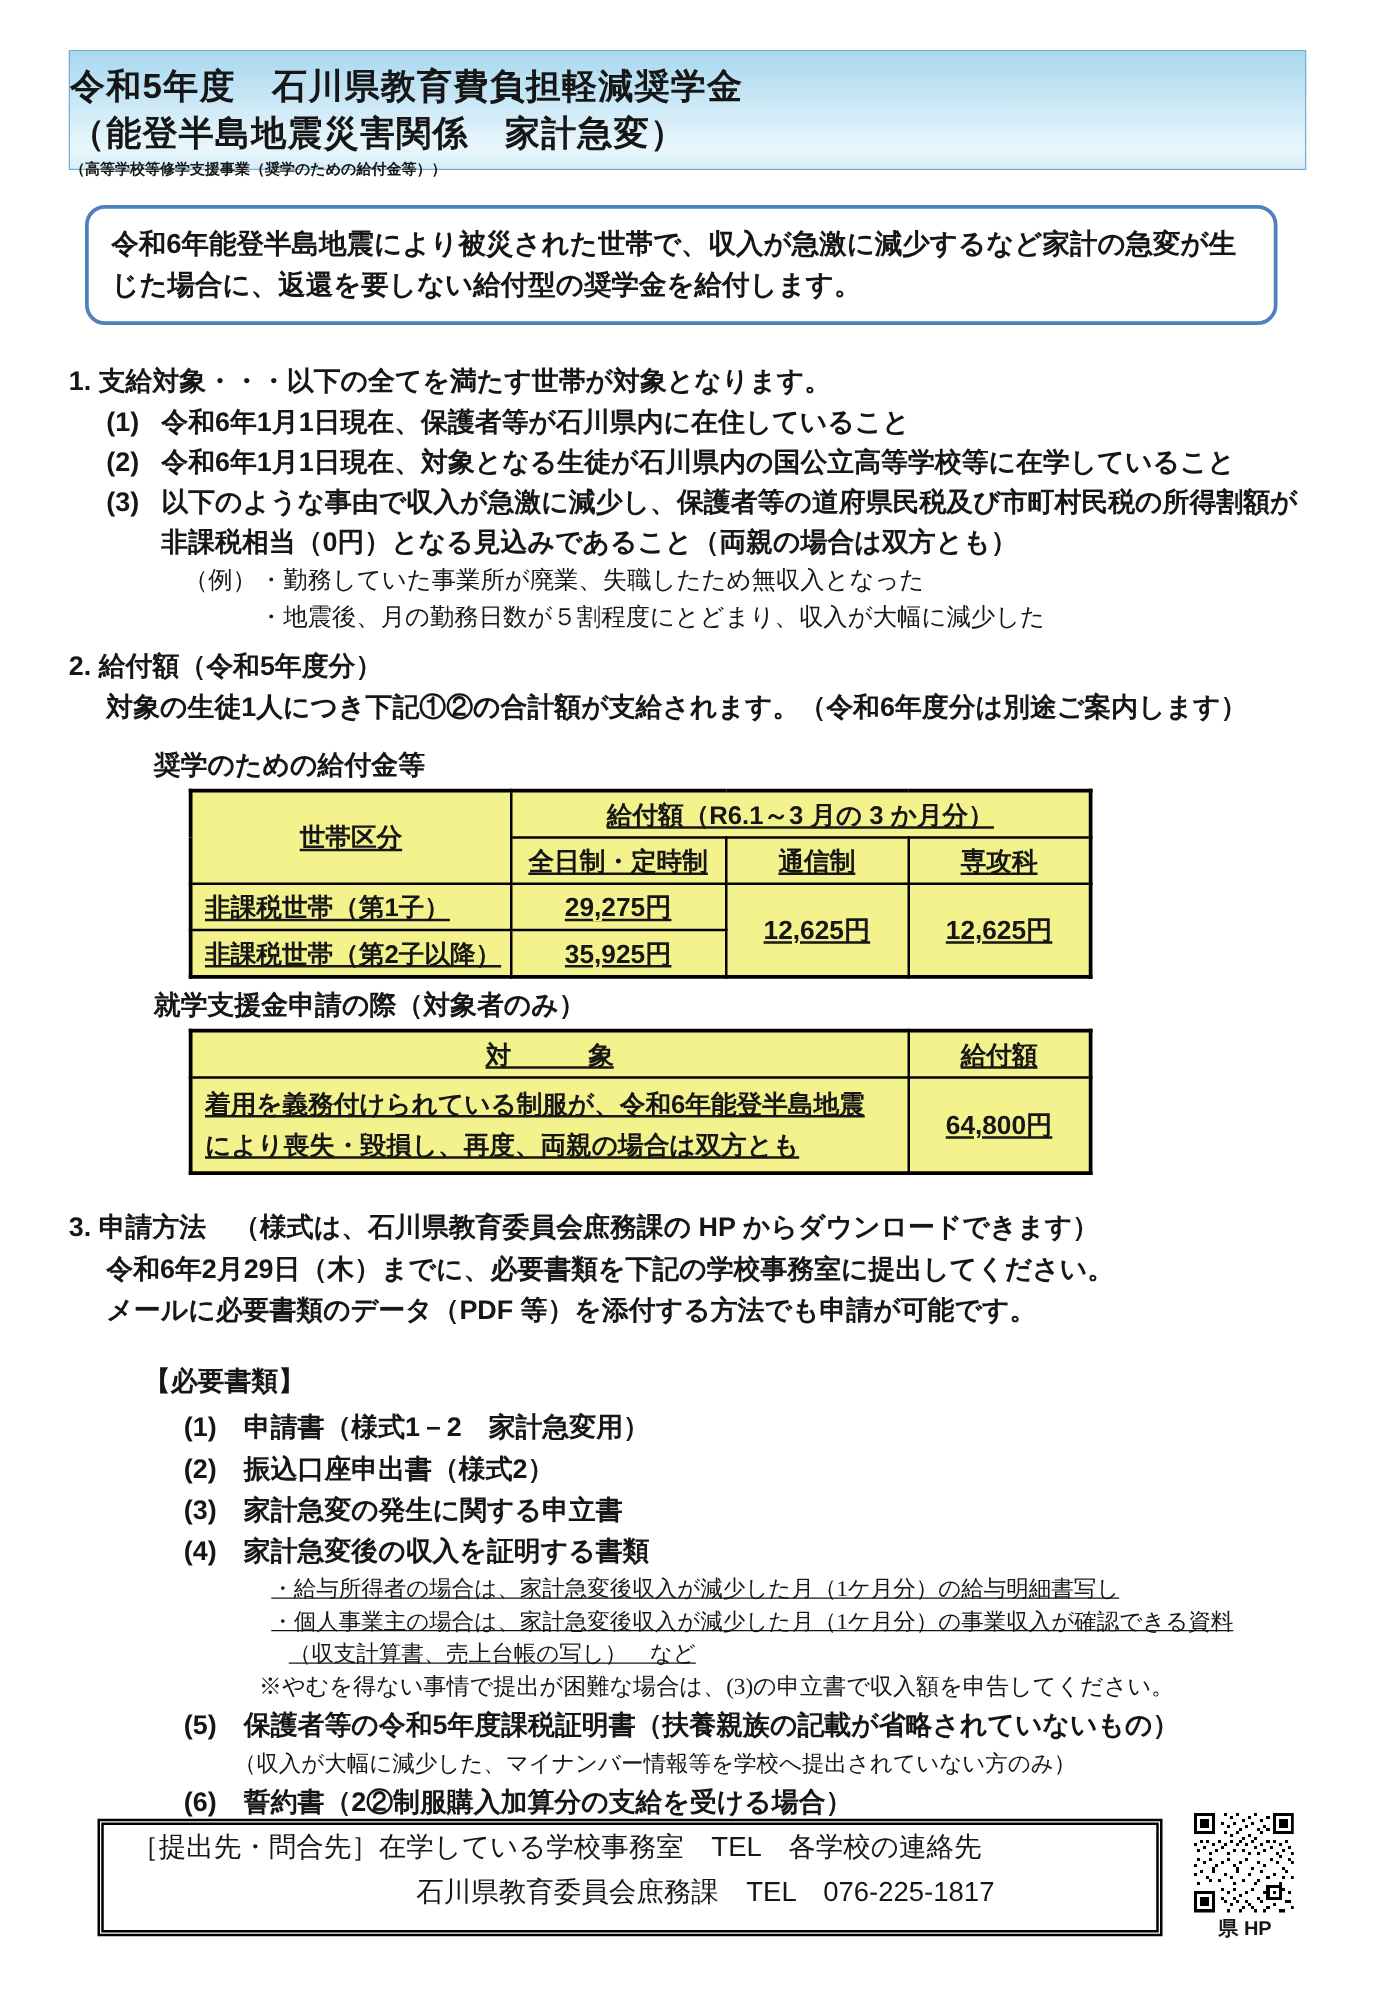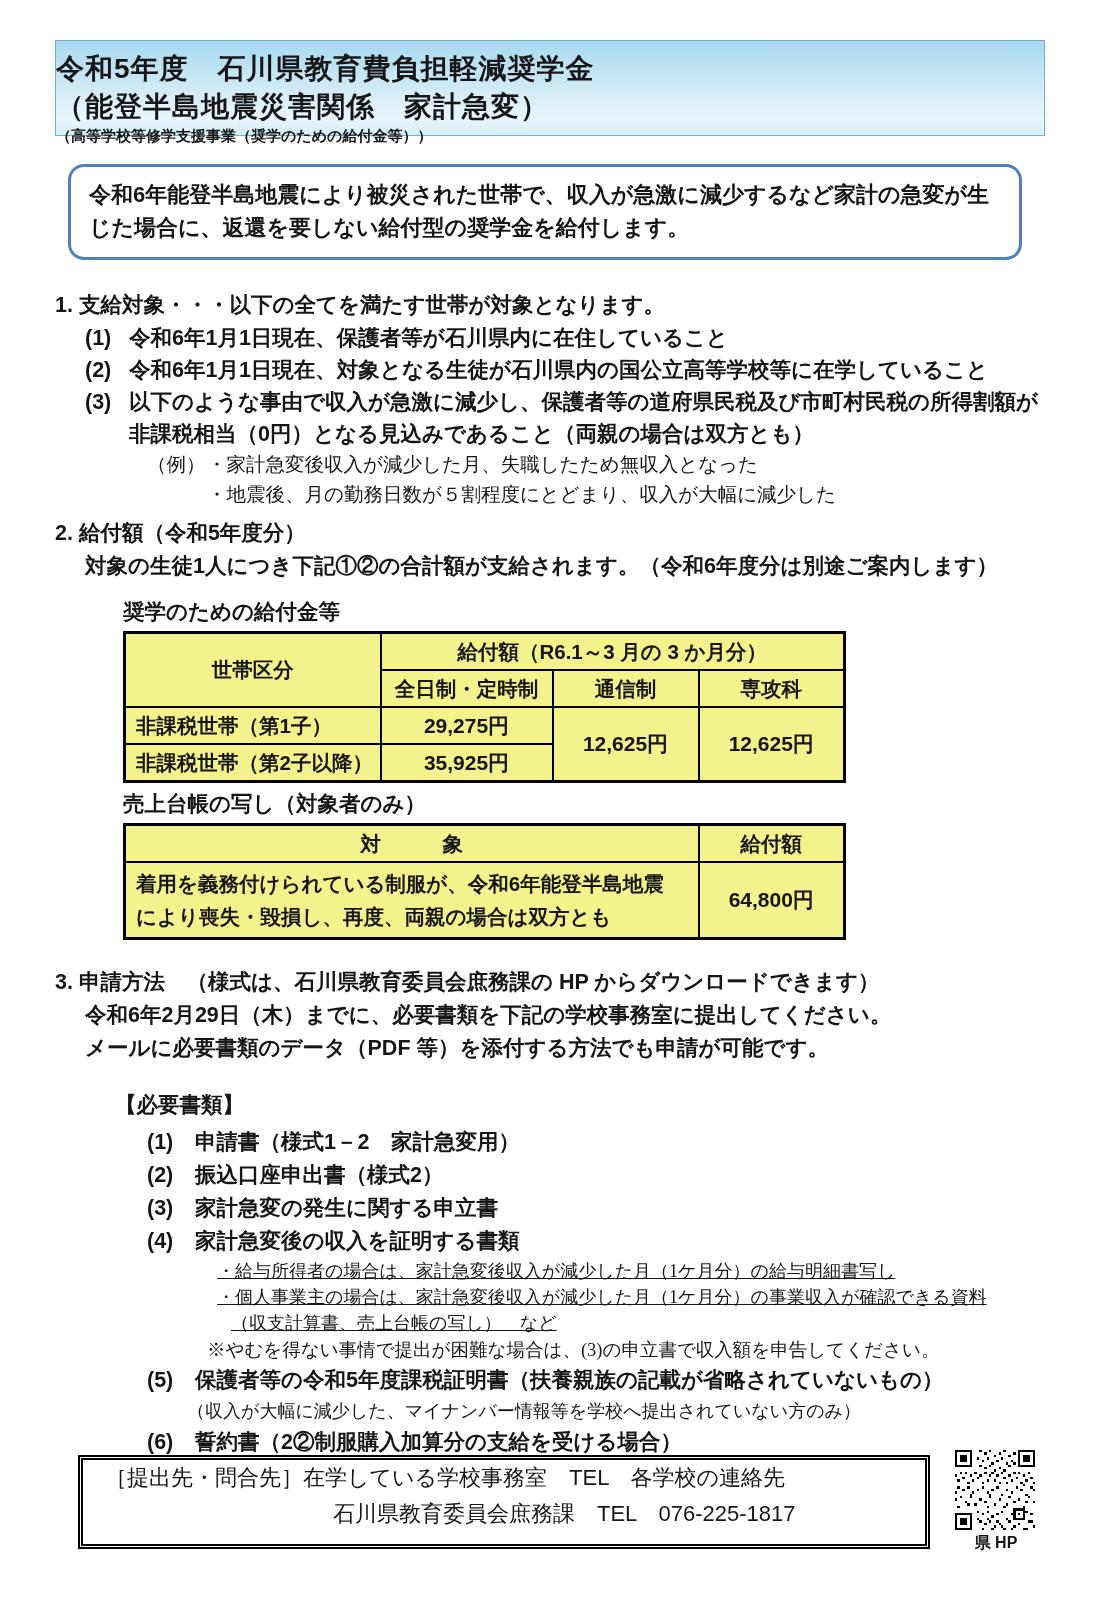--- a/index.html
+++ b/index.html
@@ -10,42 +10,42 @@
   .inner{padding:0 55px;}
 
   
   .hdr{
     margin-top:40px;height:96px;box-sizing:border-box;
     border:1px solid var(--header_border,#74aecf);
     background:linear-gradient(to bottom,var(--header_top,#a8d8ef) 0%,var(--header_bottom,#e9f6fc) 82%,#d6eef8 100%);
     text-align:left;padding-top:9px;
   }
   .hdr-l1,.hdr-l2{font-size:28px;font-weight:bold;line-height:38px;letter-spacing:1px;}
-  .hdr-l3{font-size:15px;font-weight:600;margin-top:1px;}
+  .hdr-l3{font-size:12px;font-weight:600;margin-top:1px;}
 
   
   .intro{
     margin:28px 23px 0 13px;box-sizing:border-box;
     border:3px solid var(--accent_blue,#4f81bd);border-radius:16px;
     padding:11px 16px 13px 18px;font-size:22px;line-height:33px;font-weight:600;
   }
 
   
   .sec-h{font-size:21.5px;font-weight:bold;line-height:33px;}
   .body-t{font-size:21.5px;font-weight:600;line-height:33px;}
   .indent1{margin-left:30px;}
   .item{display:flex;font-size:21.5px;font-weight:600;line-height:32px;margin-left:30px;}
   .item .n{flex:none;width:44px;}
   .item .t{flex:1;}
   .ex-row{display:flex;margin-left:92px;font-family:"Liberation Serif",serif;font-weight:normal;font-size:19.5px;line-height:30px;}
   .ex-label{flex:none;width:60px;}
 
   
   .tbl-title{font-size:21.5px;font-weight:bold;margin:10px 0 4px 68px;line-height:30px;}
-  table{border-collapse:collapse;margin-left:68px;border:3px solid #000;}
+  table{border-collapse:collapse;margin-left:96px;border:3px solid #000;text-decoration:underline;}
   td{
     border:2px solid #000;background:var(--cell_yellow,#f3f28d);
     font-weight:bold;font-size:20.5px;text-align:center;padding:2px 6px;height:31px;
   }
   .cat{text-align:left;padding-left:10px;}
   .obj-cell{text-align:left;padding:4px 6px 4px 10px;}
   .obj-cell div{line-height:33px;font-size:20.5px;}
   .amt{font-size:21px;}
 
   
@@ -93,21 +93,21 @@
       <span class="n">(2)</span>
       <span class="t">令和6年1月1日現在、対象となる生徒が石川県内の国公立高等学校等に在学していること</span>
     </div>
     <div class="item">
       <span class="n">(3)</span>
       <span class="t">以下のような事由で収入が急激に減少し、保護者等の道府県民税及び市町村民税の所得割額が非課税相当（0円）となる見込みであること（両親の場合は双方とも）</span>
     </div>
     <div class="ex-row">
       <span class="ex-label">（例）</span>
       <span>
-        <div>・家計急変後収入が減少した月、失職したため無収入となった</div>
+        <div>・勤務していた事業所が廃業、失職したため無収入となった</div>
         <div>・地震後、月の勤務日数が５割程度にとどまり、収入が大幅に減少した</div>
       </span>
     </div>
 
     <div class="sec-h" style="margin-top:7px;">2. 給付額（令和5年度分）</div>
     <div class="body-t indent1">対象の生徒1人につき下記①②の合計額が支給されます。（令和6年度分は別途ご案内します）</div>
 
     <div class="tbl-title" style="margin-top:14px;">奨学のための給付金等</div>
     <table>
       <colgroup>
@@ -132,21 +132,21 @@
         <td class="amt" rowspan="2">12,625円</td>
         <td class="amt" rowspan="2">12,625円</td>
       </tr>
       <tr>
         <td class="cat">非課税世帯（第2子以降）</td>
         <td class="amt">35,925円</td>
       </tr>
     </tbody>
       </table>
 
-    <div class="tbl-title" style="margin-top:6px;">売上台帳の写し（対象者のみ）</div>
+    <div class="tbl-title" style="margin-top:6px;">就学支援金申請の際（対象者のみ）</div>
     <table>
       <colgroup>
           <col style="width:574px">
           <col style="width:146px">
         </colgroup>
       <tbody>
           <tr>
         <td>対　　　象</td>
         <td>給付額</td>
       </tr>

